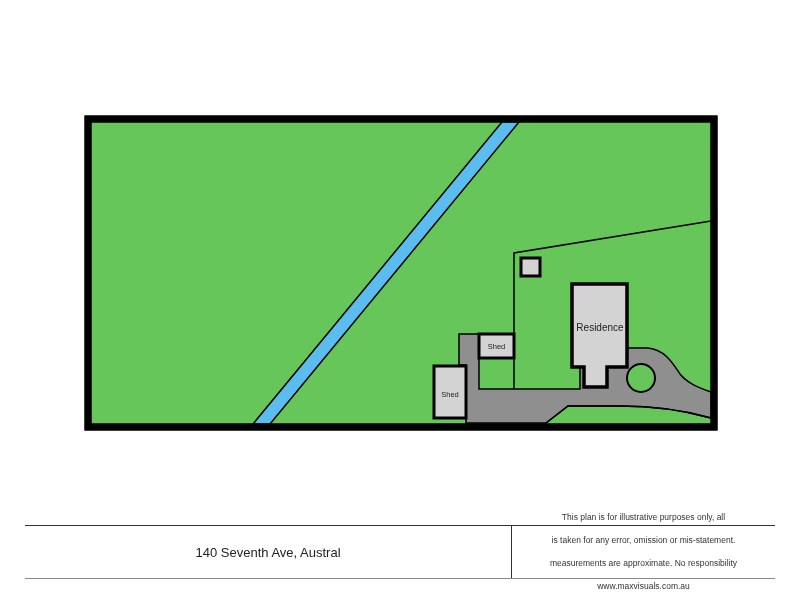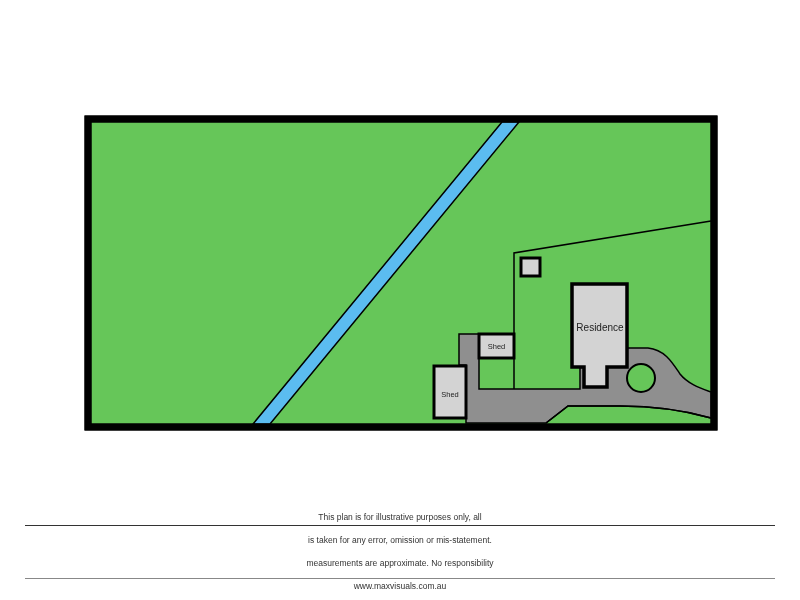--- a/index.html
+++ b/index.html
@@ -84,20 +84,21 @@
     <rect x="479" y="334" width="35" height="24" fill="#d3d3d3" stroke="#000" stroke-width="3"></rect>
     <text x="496.5" y="349" font-size="7.5" text-anchor="middle">Shed</text>
 
     <rect x="434" y="366" width="32" height="52" fill="#d3d3d3" stroke="#000" stroke-width="3"></rect>
     <text x="450" y="397" font-size="7.5" text-anchor="middle">Shed</text>
 
     <rect x="88" y="119" width="626" height="308" fill="none" stroke="#000" stroke-width="7"></rect>
   </svg>
 
   <div class="footer">
+    <div class="footer-address">140 Seventh Ave, Austral</div>
     <div class="footer-disclaimer">
       <div>This plan is for illustrative purposes only, all</div>
       <div>is taken for any error, omission or mis-statement.</div>
       <div>measurements are approximate. No responsibility</div>
       <div>www.maxvisuals.com.au</div>
     </div>
   </div>
 
 </div>
 

